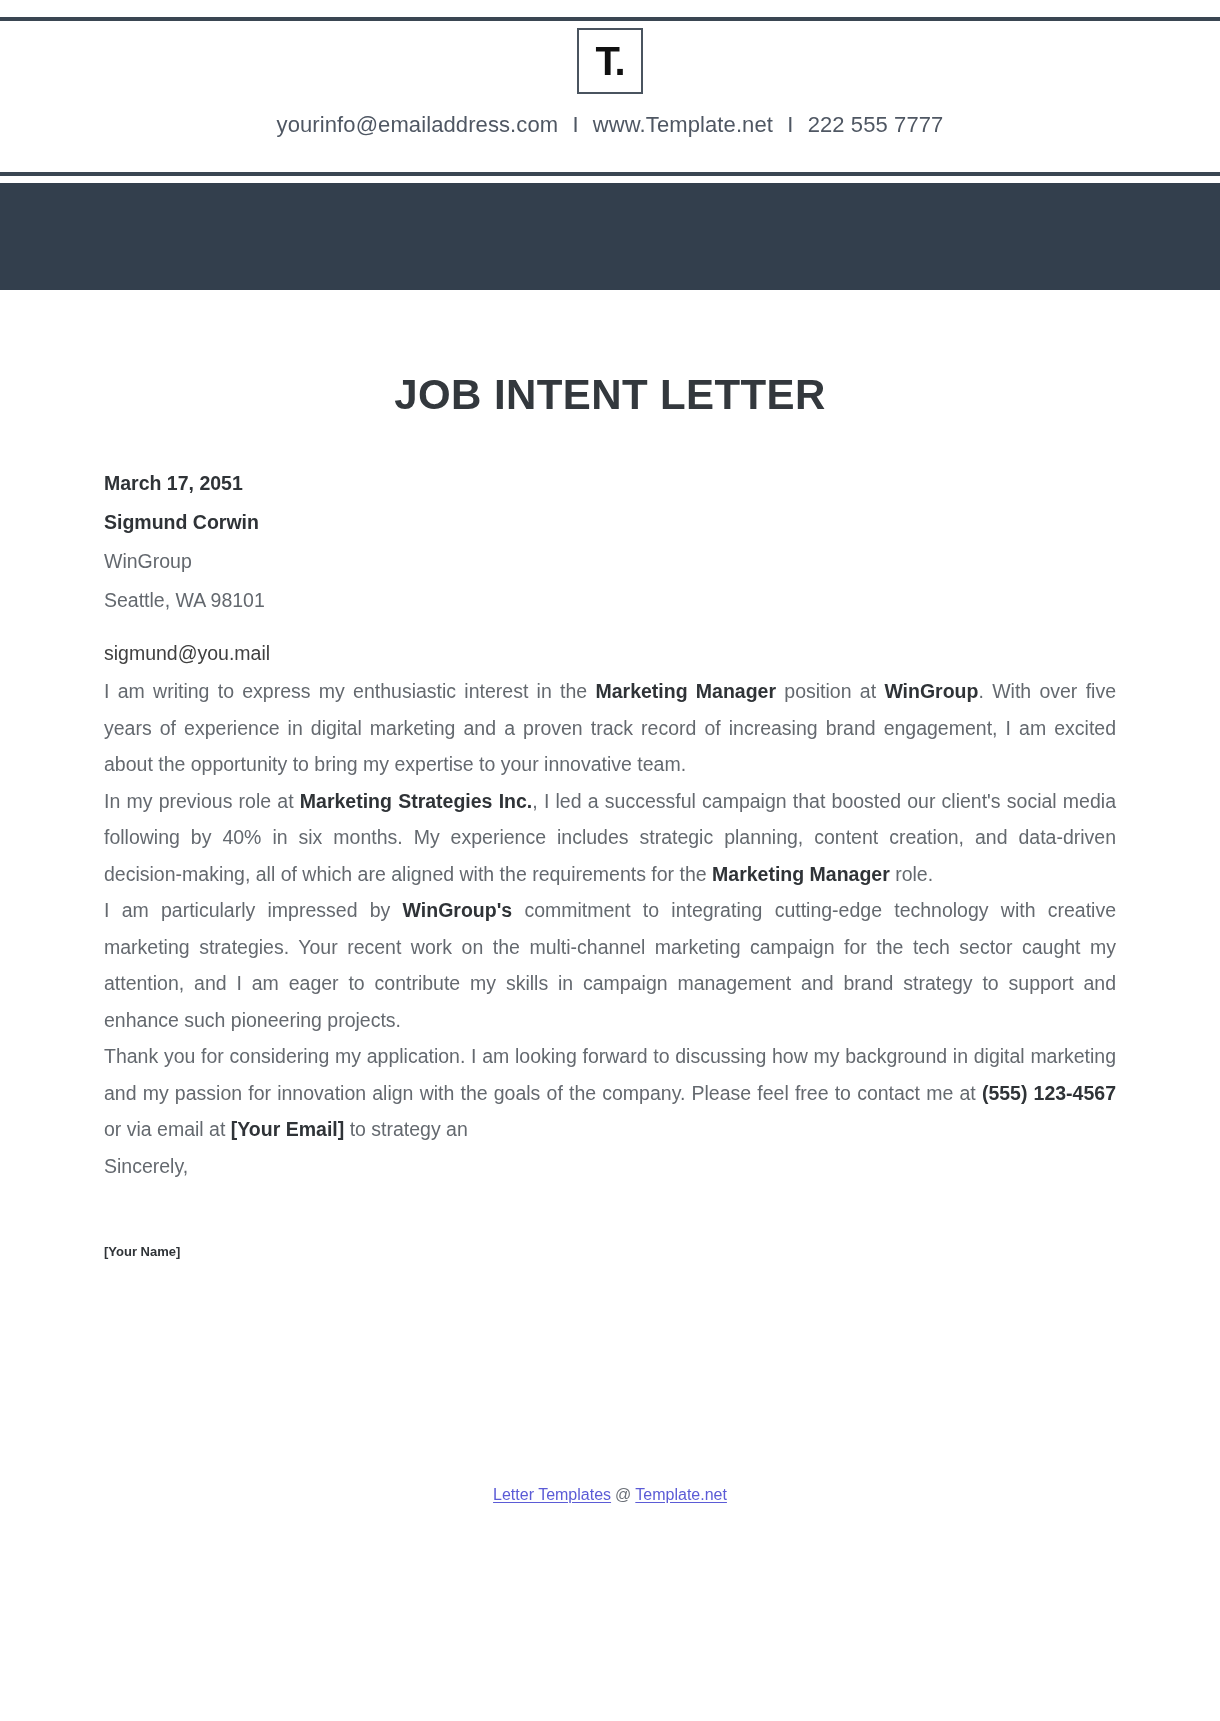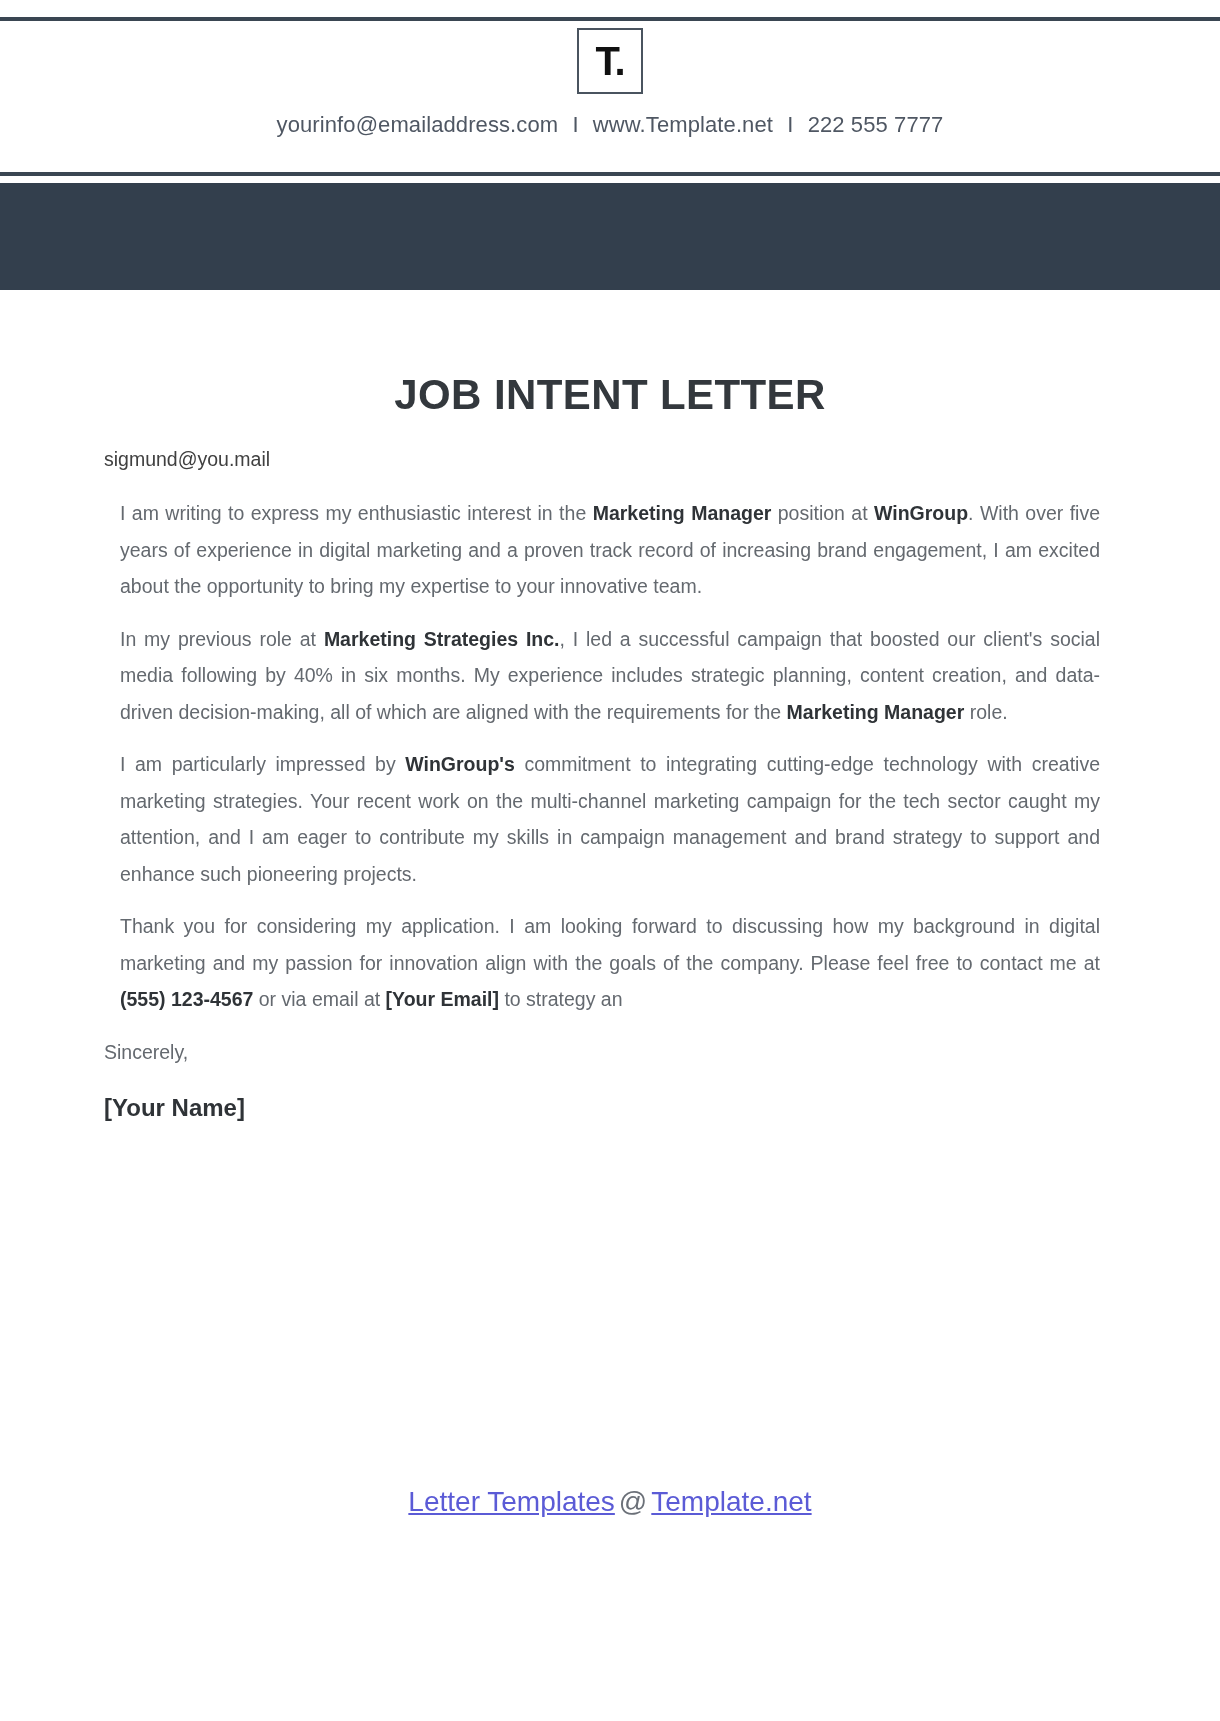--- a/index.html
+++ b/index.html
@@ -143,53 +143,53 @@
     font-weight: bold;
     color: #2f3337;
   }
 
   .para {
     font-size: 19.5px;
     line-height: 36.5px;
     color: #64696f;
     text-align: justify;
     text-justify: inter-word;
-    margin: 16px;
+    margin: 0;
     padding: 0;
   }
   .para b {
     color: #2f3337;
     font-weight: bold;
   }
   .para + .para {
     margin-top: 0px;
   }
 
   .closing {
     font-size: 19.5px;
     line-height: 36.5px;
     color: #64696f;
   }
 
   .signature-name {
-    font-size: 24px;
+    font-size: 13px;
     line-height: 36.5px;
     font-weight: bold;
     color: #2f3337;
-    margin-top: 20px;
+    margin-top: 50px;
   }
 
   
   .footer {
     position: absolute;
     left: 0;
     top: 1486px;
     width: 1220px;
     text-align: center;
-    font-size: 28px;
+    font-size: 16px;
   }
   .footer a {
     color: #5b5bd6;
     text-decoration: underline;
     text-underline-offset: 2px;
   }
   .footer .at {
     color: #6b7078;
     padding: 0 4px;
     text-decoration: none;
@@ -216,20 +216,26 @@
   </div>
 
   <div class="rule-bottom"></div>
 
   <div class="navy-band"></div>
 
   <div class="content">
 
     <h1 class="doc-title">JOB INTENT LETTER</h1>
 
+    <div class="meta-block">
+      <div class="meta-line strong">March 17, 2051</div>
+      <div class="meta-line strong">Sigmund Corwin</div>
+      <div class="meta-line">WinGroup</div>
+      <div class="meta-line">Seattle, WA 98101</div>
+    </div>
 
     <div class="email-line">sigmund@you.mail</div>
 
 
     <div>
       <p class="para"><span>I am writing to express my enthusiastic interest in the </span><b>Marketing Manager</b><span> position at </span><b>WinGroup</b><span>. With over five years of experience in digital marketing and a proven track record of increasing brand engagement, I am excited about the opportunity to bring my expertise to your innovative team.</span></p>
       <p class="para"><span>In my previous role at </span><b>Marketing Strategies Inc.</b><span>, I led a successful campaign that boosted our client's social media following by 40% in six months. My experience includes strategic planning, content creation, and data-driven decision-making, all of which are aligned with the requirements for the </span><b>Marketing Manager</b><span> role.</span></p>
       <p class="para"><span>I am particularly impressed by </span><b>WinGroup's</b><span> commitment to integrating cutting-edge technology with creative marketing strategies. Your recent work on the multi-channel marketing campaign for the tech sector caught my attention, and I am eager to contribute my skills in campaign management and brand strategy to support and enhance such pioneering projects.</span></p>
       <p class="para"><span>Thank you for considering my application. I am looking forward to discussing how my background in digital marketing and my passion for innovation align with the goals of the company. Please feel free to contact me at </span><b>(555) 123-4567</b><span> or via email at </span><b>[Your Email]</b><span> to strategy an</span></p>
     </div>

